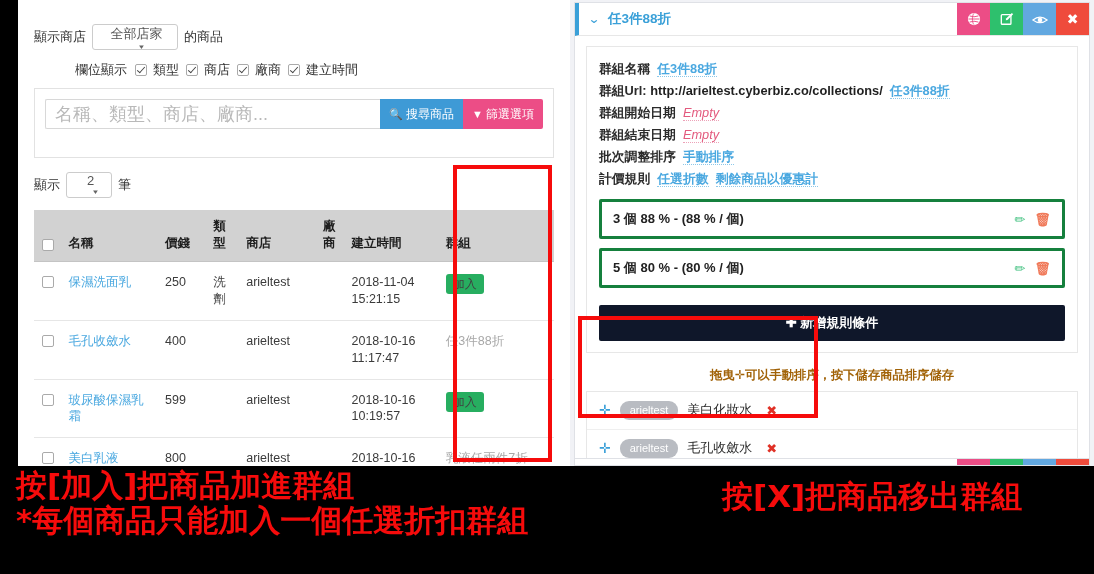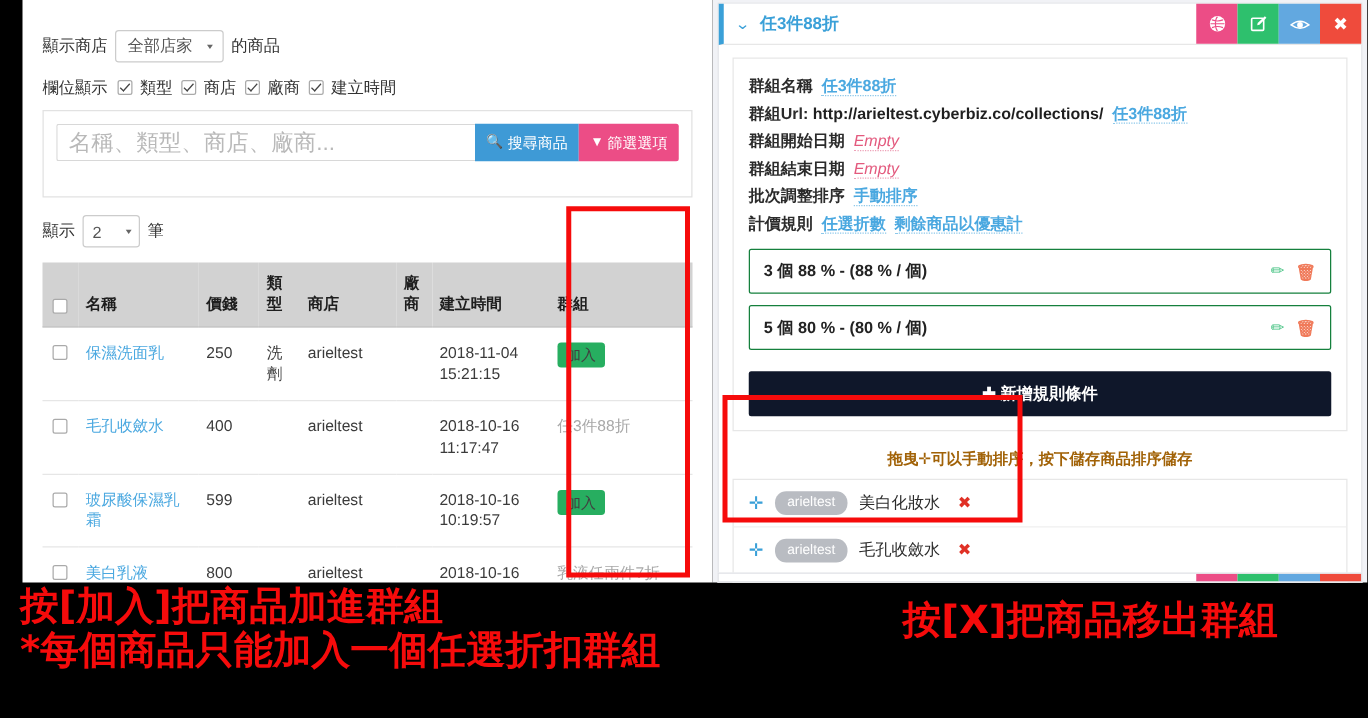--- a/index.html
+++ b/index.html
@@ -17,25 +17,25 @@
     position: absolute; left: 18px; top: 0; width: 552px; height: 466px;
     background: #fff; overflow: hidden;
   }
   .lp-inner { padding: 24px 16px 0 16px; }
 
   .filter-row1 { display: flex; align-items: center; gap: 6px; font-size: 13px; color: #333; margin-bottom: 11px; }
   .sel-box {
     display: inline-flex; align-items: center; justify-content: space-between;
     border: 1px solid #ccc; background: #fff; border-radius: 3px;
     height: 26px; padding: 0 6px 0 9px; min-width: 86px;
-    font-size: 13px; color: #555;
+    font-size: 13px; color: #555; flex-direction: column;
   }
   .sel-box .caret { font-size: 8px; color: #666; margin-left: 10px; transform: scaleY(0.75); }
 
-  .filter-row2 { display: flex; align-items: center; gap: 5px; font-size: 13px; color: #333; margin-bottom: 9px; }
+  .filter-row2 { display: flex; align-items: center; gap: 5px; font-size: 13px; color: #333; margin-bottom: 9px; margin-left: 41px; }
   .filter-row2 .lbl { margin-right: 1px; }
   .cb {
     -webkit-appearance: none; appearance: none;
     width: 12px; height: 12px; border: 1px solid #aaa; border-radius: 2px;
     background: #fff; position: relative; margin: 0 1px 0 2px; vertical-align: -2px;
   }
   .cb.on::after {
     content: ""; position: absolute; left: 3px; top: 0px;
     width: 3px; height: 7px; border: solid #444; border-width: 0 1.6px 1.6px 0;
     transform: rotate(42deg);
@@ -123,21 +123,21 @@
 
   .panel-body { padding: 10px 11px 12px 11px; }
   .info-card { border: 1px solid #e7e7e7; padding: 11px 12px 11px 12px; background: #fff; }
   .info-line { font-size: 12.8px; color: #2b2b2b; line-height: 1.72; font-weight: bold; }
   .lnk { color: #4aa8e0; text-decoration: none; border-bottom: 1px dotted #8cc8ea; }
   .empty-val { color: #e35a7e; font-style: italic; border-bottom: 1px dotted #eda2b8; font-weight: normal; }
   .url-text { font-weight: bold; color: #1f1f1f; }
 
   .rule-row {
     display: flex; align-items: center; justify-content: space-between;
-    border: 1px solid #15803d; background: #fff; border-radius: 2px;
+    border: 3px solid #15803d; background: #fff; border-radius: 2px;
     padding: 8px 11px; margin-top: 9px; font-size: 13px; color: #222; font-weight: bold;
   }
   .rule-acts { display: flex; gap: 9px; align-items: center; }
   .ico-pencil { color: #3fc07e; font-size: 13px; cursor: pointer; }
   .ico-trash  { color: #f07a5a; font-size: 13px; cursor: pointer; }
 
   .btn-addrule {
     display: block; width: 100%; margin-top: 17px; background: #0f172a; color: #fff;
     border: none; padding: 9px 0; font-size: 13px; font-weight: bold; cursor: pointer;
     border-radius: 2px;

